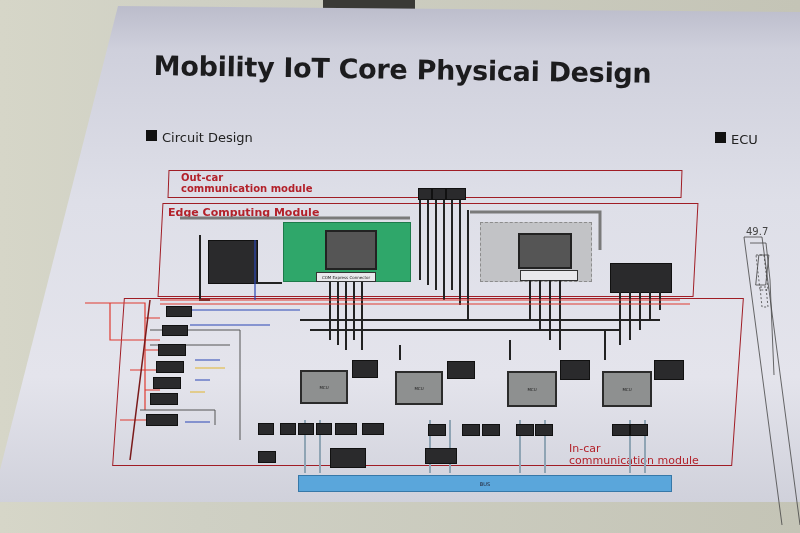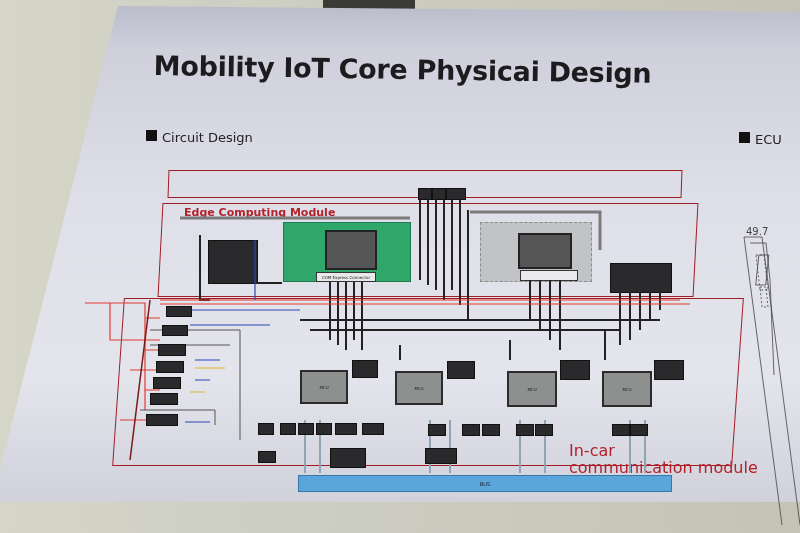--- a/index.html
+++ b/index.html
@@ -63,31 +63,35 @@
 
 <div class="clip"></div>
 
 <div class="sheet">
 
   <div class="title">Mobility IoT Core Physicai Design</div>
 
   <div class="section" style="left:146px; top:130px;">
     <span class="sq"></span><span>Circuit Design</span>
   </div>
-  <div class="section" style="left:739px; top:132px;">
+  <div class="section" style="left:715px; top:132px;">
     <span class="sq"></span><span>ECU</span>
   </div>
 
   <div class="box-red" style="left:168px; top:170px; width:512px; height:26px; transform: skewX(-2deg);"></div>
+  <div class="label-red" style="left:181px; top:173px; font-size:10px;">
+    <div>Out-car</div>
+    <div>communication module</div>
+  </div>
 
   <div class="box-red" style="left:160px; top:203px; width:534px; height:92px; transform: skewX(-3deg);"></div>
-  <div class="label-red" style="left:184px; top:207px; font-size:11px;">Edge Computing Module</div>
+  <div class="label-red" style="left:168px; top:207px; font-size:11px;">Edge Computing Module</div>
 
   <div class="box-red" style="left:118px; top:298px; width:618px; height:166px; transform: skewX(-4deg);"></div>
-  <div class="label-red" style="left:569px; top:443px; font-size:16px; font-weight:normal;">
+  <div class="label-red" style="left:569px; top:443px; font-size:11px; font-weight:normal;">
     <div>In-car</div>
     <div>communication module</div>
   </div>
 
   <div class="chip" style="left:418px; top:188px; width:12px; height:10px;"></div>
   <div class="chip" style="left:432px; top:188px; width:12px; height:10px;"></div>
   <div class="chip" style="left:446px; top:188px; width:18px; height:10px;"></div>
 
   <div class="chip" style="left:208px; top:240px; width:48px; height:42px;"></div>
 

